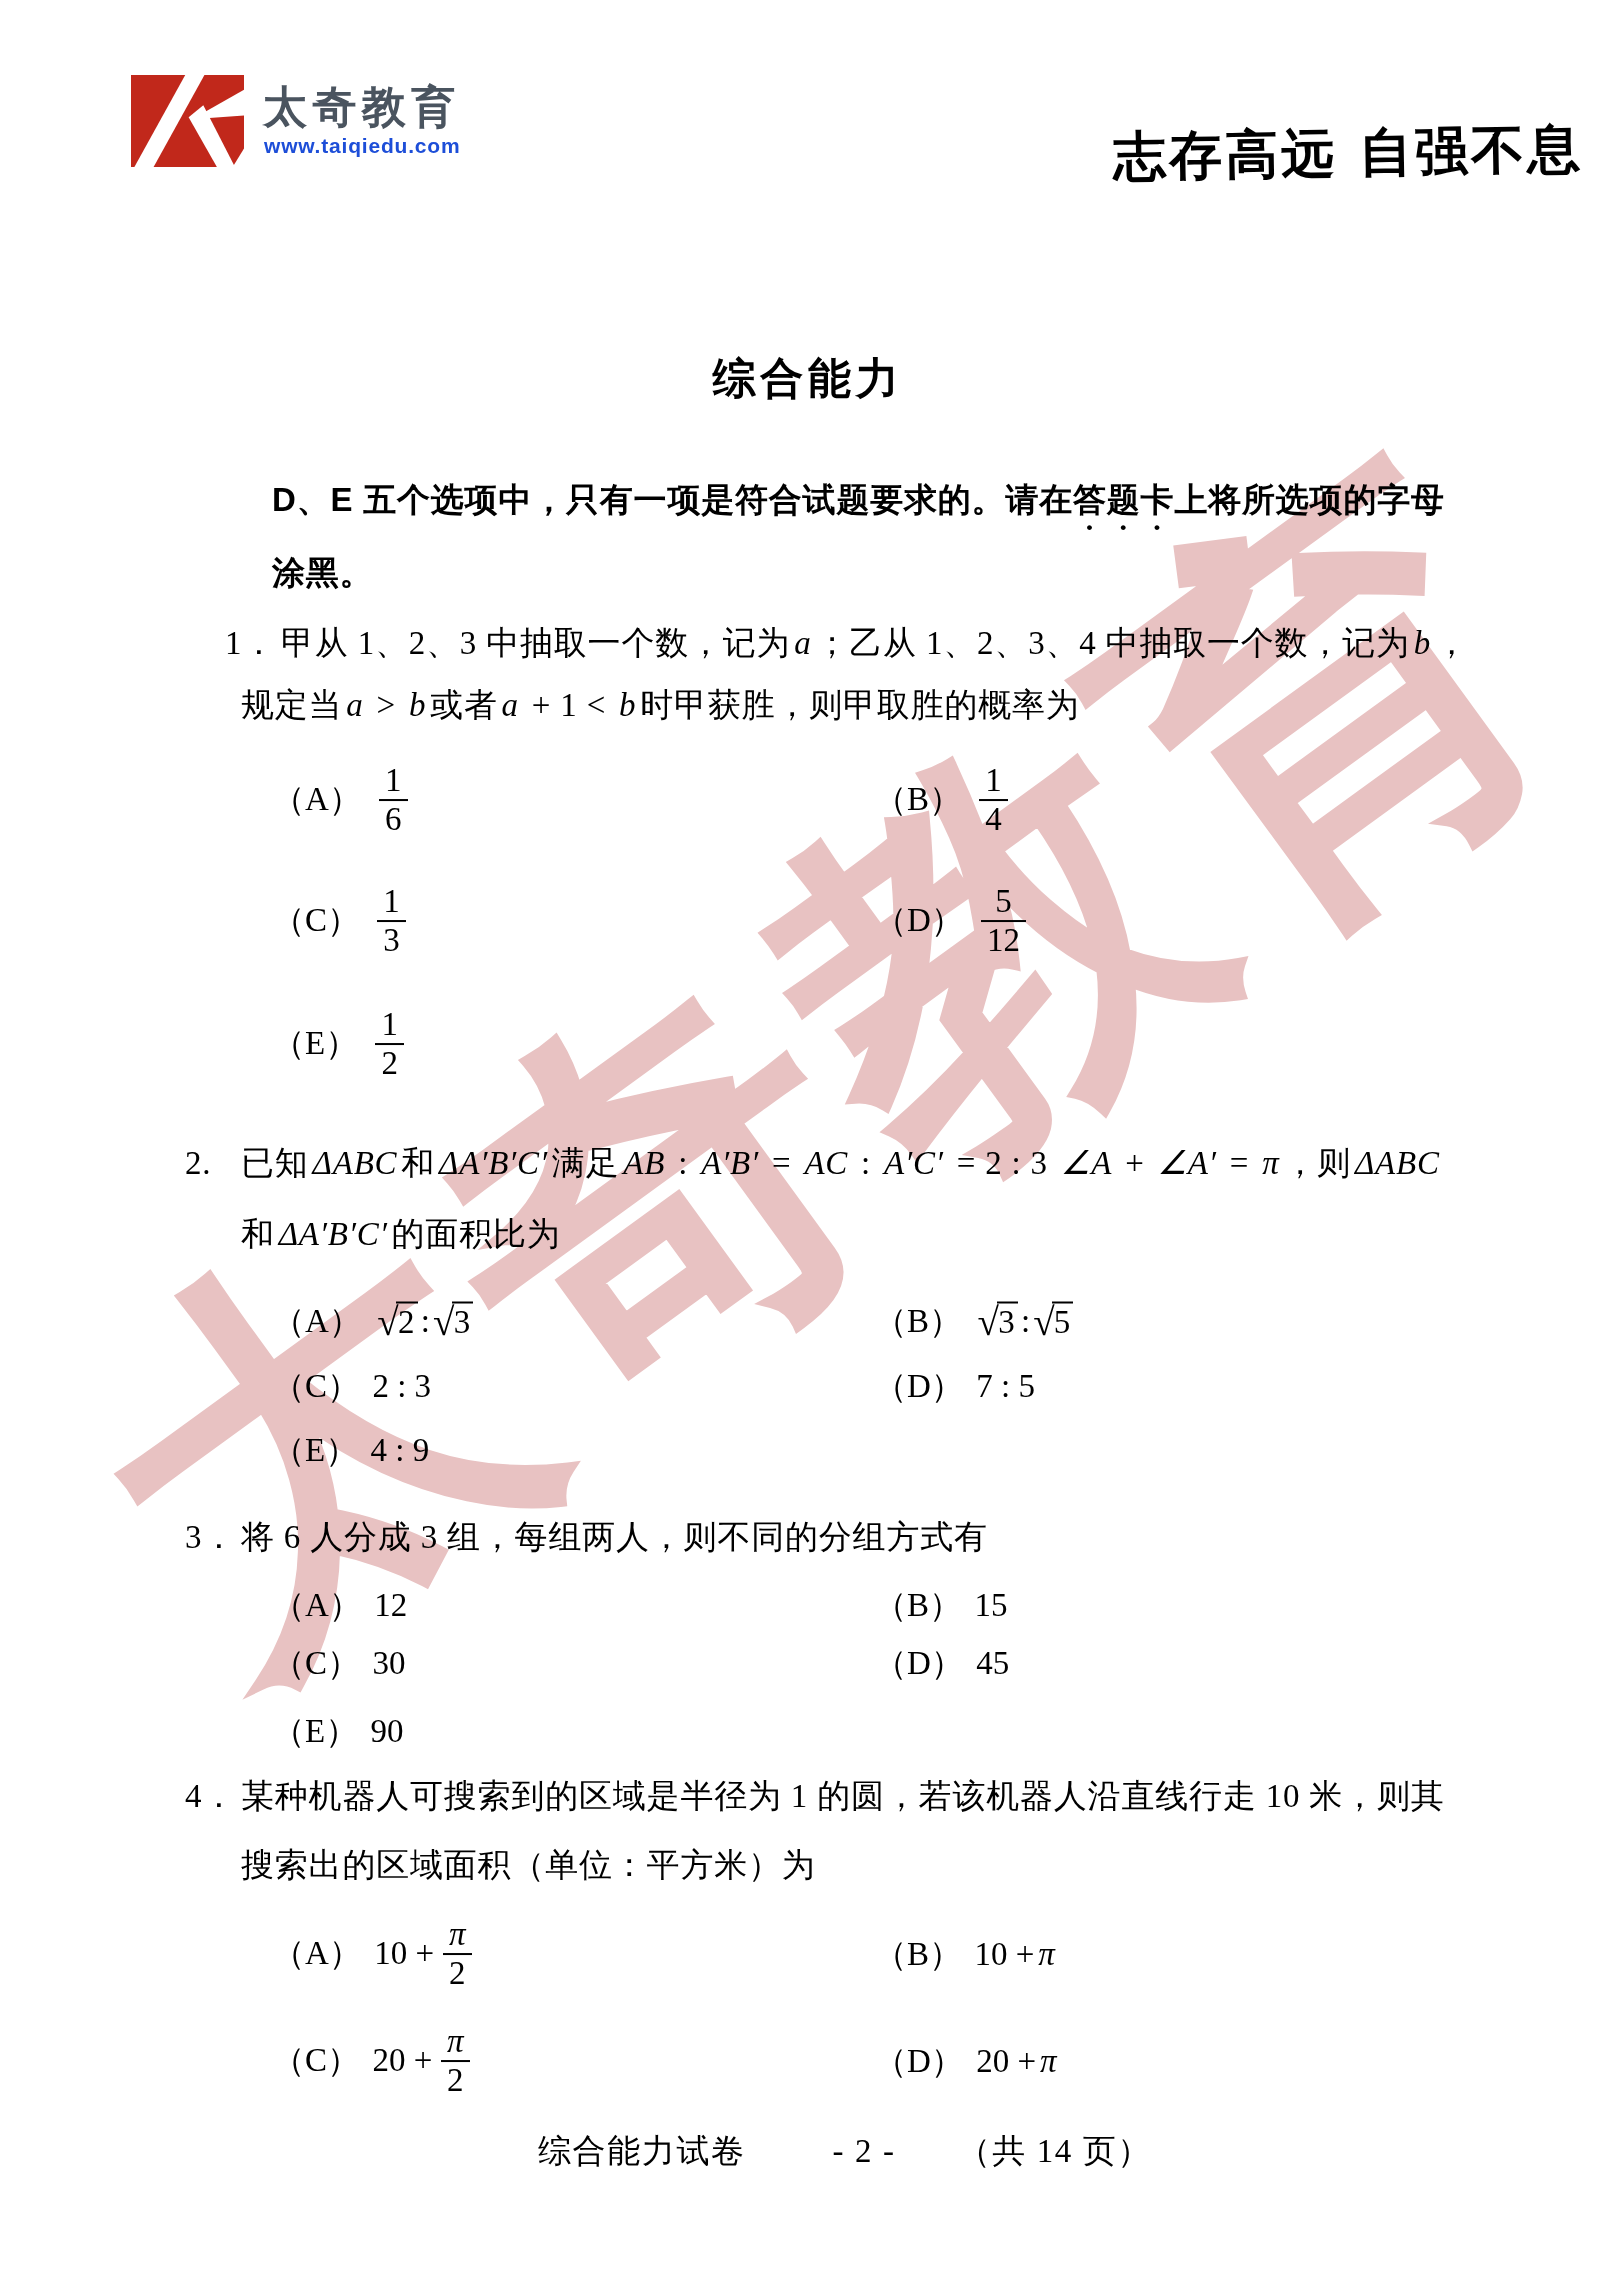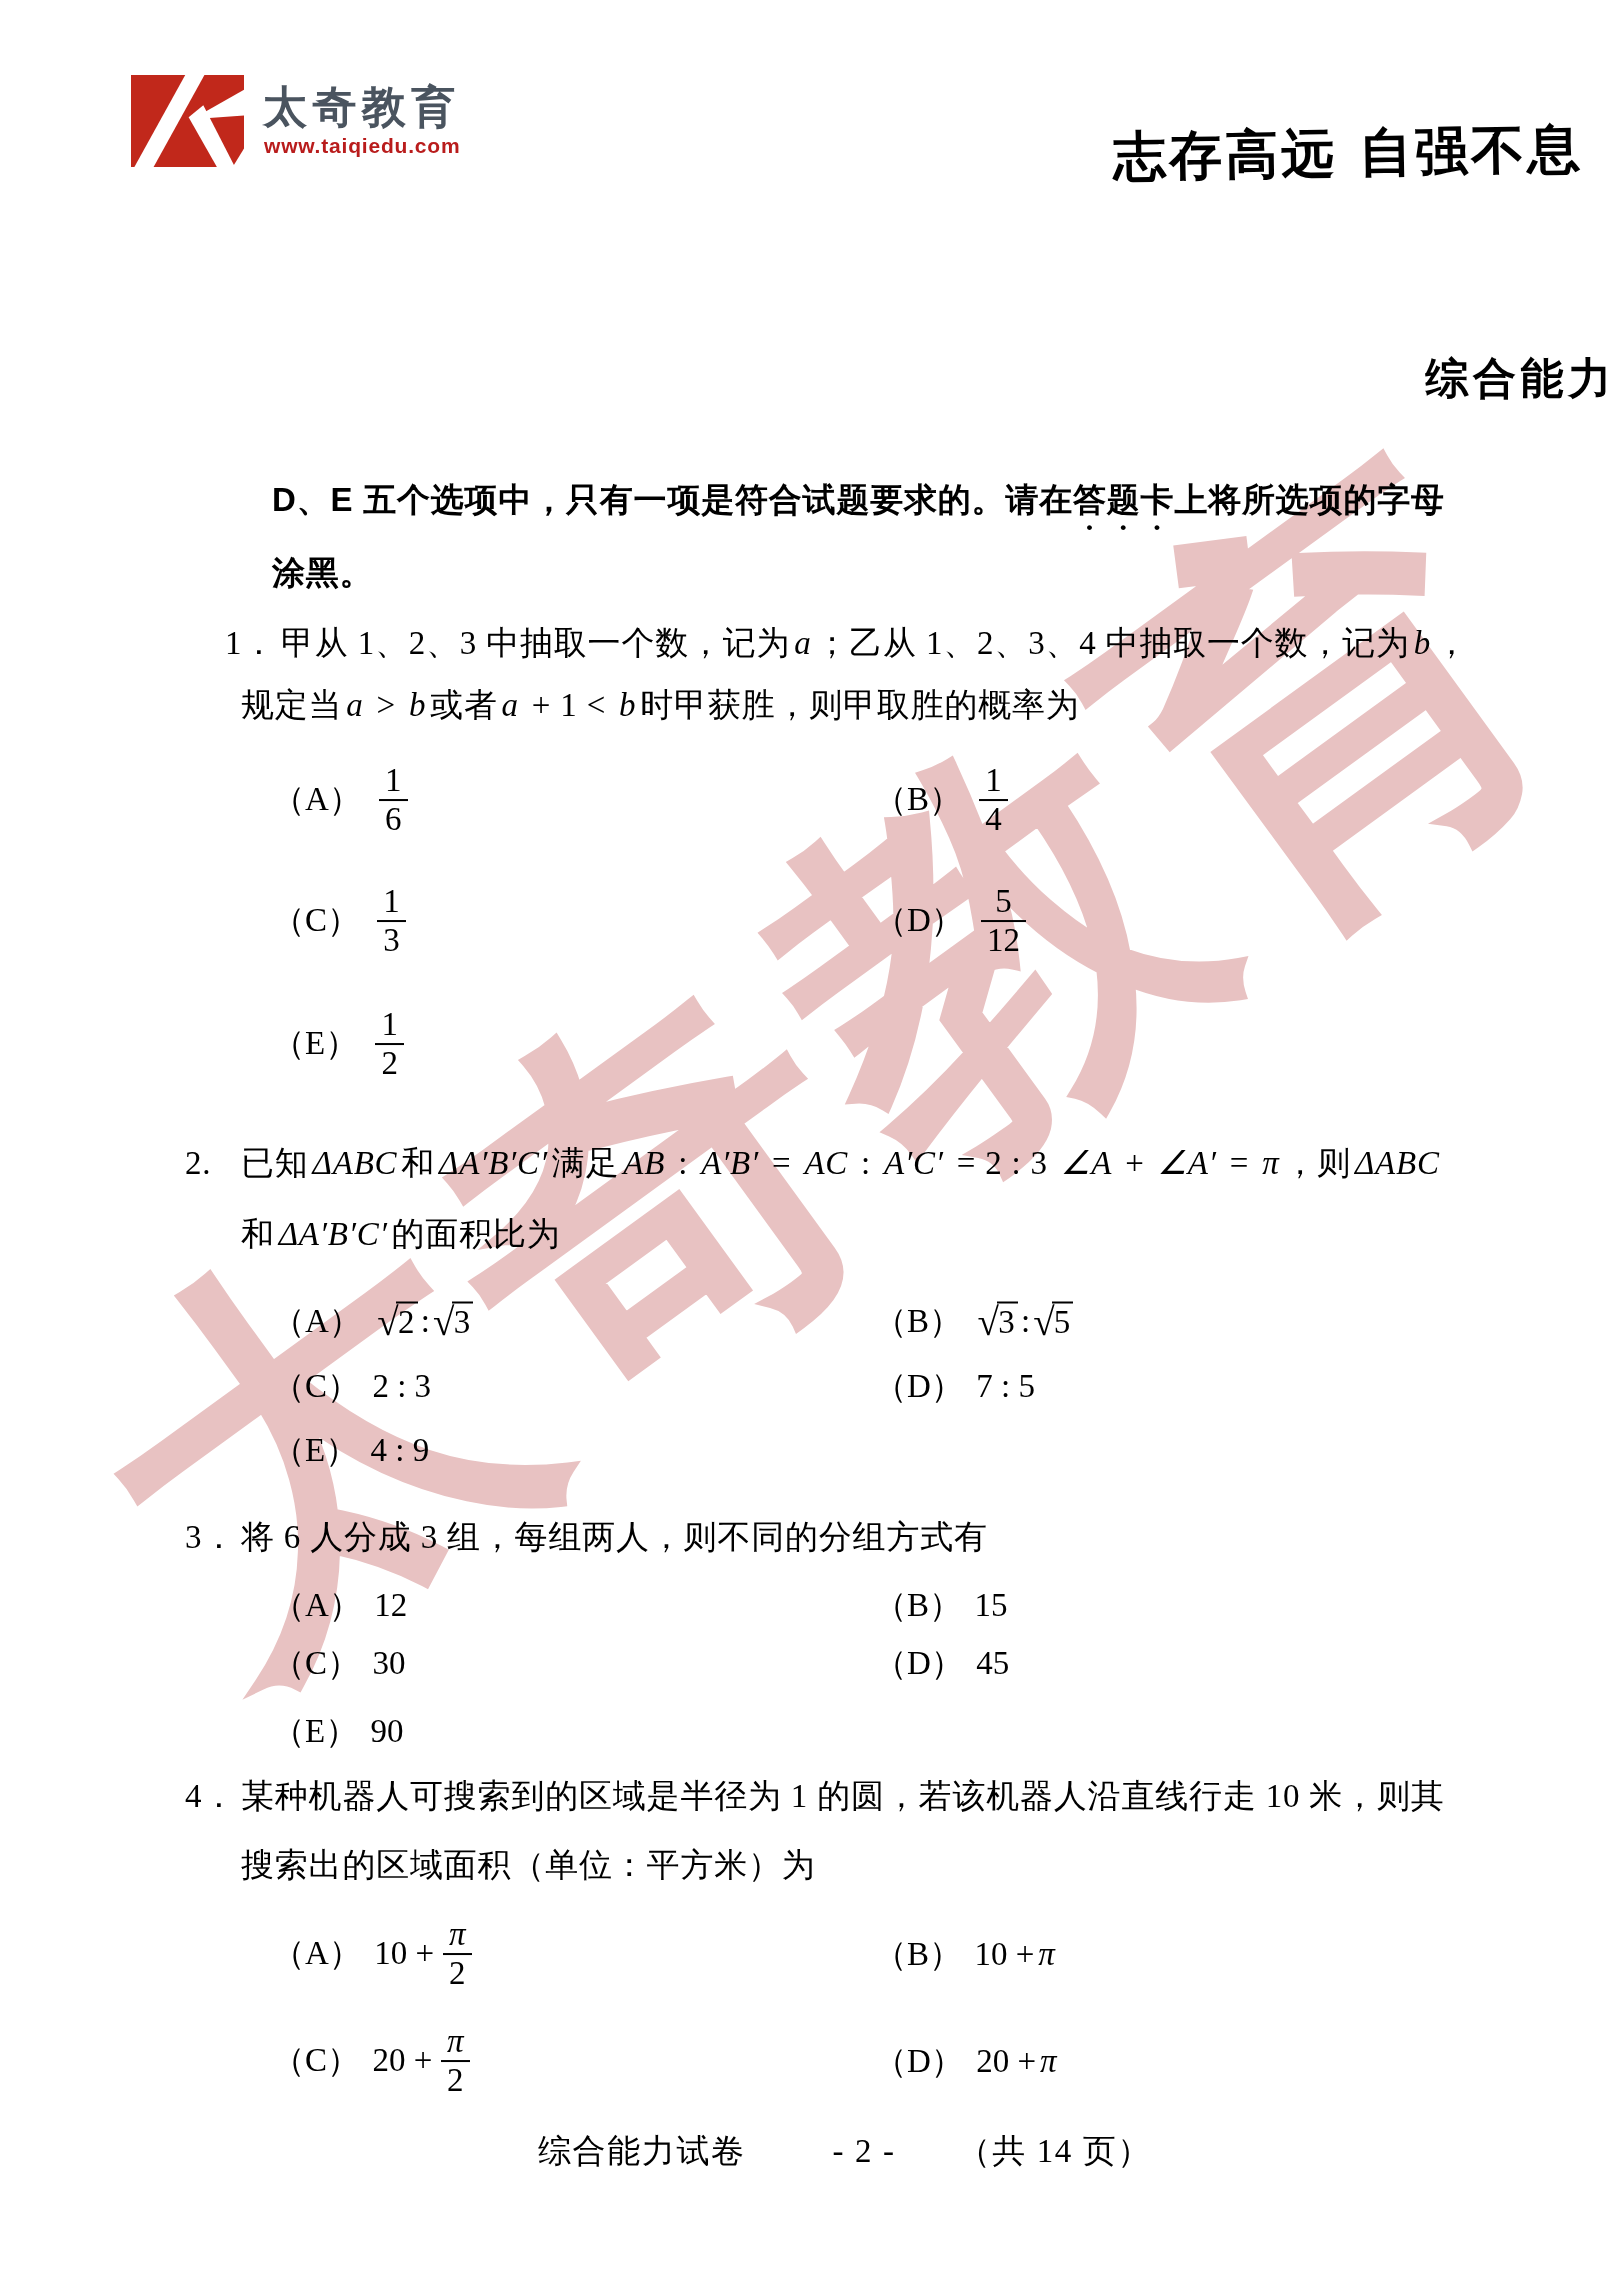--- a/index.html
+++ b/index.html
@@ -19,35 +19,35 @@
   }
   .content{position:absolute;inset:0;z-index:1;}
   
   .logo-icon{position:absolute;left:131px;top:75px;width:113px;height:92px;}
   .brand{
     position:absolute;left:263px;top:78px;font-size:44px;font-weight:700;
     color:#4a545f;font-family:"Liberation Sans",sans-serif;letter-spacing:5.4px;
   }
   .brand-url{
     position:absolute;left:264px;top:134px;font-size:21px;font-weight:700;
-    color:#b91c1c;font-family:"Liberation Sans",sans-serif;letter-spacing:0.8px;
+    color:#1d4ed8;font-family:"Liberation Sans",sans-serif;letter-spacing:0.8px;
   }
   .motto{
     position:absolute;left:1113px;top:118px;font-size:53px;font-weight:900;
     color:#000;font-family:"DejaVu Serif",serif;letter-spacing:3.1px;
     transform:rotate(-1deg);white-space:nowrap;
   }
   
   .title{
     position:absolute;left:0;width:100%;top:264px;transform:translateY(-50%);
     text-align:center;font-size:46px;font-weight:700;letter-spacing:1.6px;
   }
   .subtitle{
     position:absolute;left:0;width:100%;top:379px;transform:translateY(-50%);
-    text-align:right;font-size:43px;font-weight:700;letter-spacing:4.7px;
+    text-align:center;font-size:43px;font-weight:700;letter-spacing:4.7px;
   }
   
   .intro-line{
     position:absolute;transform:translateY(-50%);white-space:nowrap;
     font-family:"Liberation Sans",sans-serif;font-weight:700;font-size:33px;
     letter-spacing:0.8px;
   }
   .emph{
     -webkit-text-emphasis:filled dot;-webkit-text-emphasis-position:under right;
     text-emphasis:filled dot;text-emphasis-position:under right;

